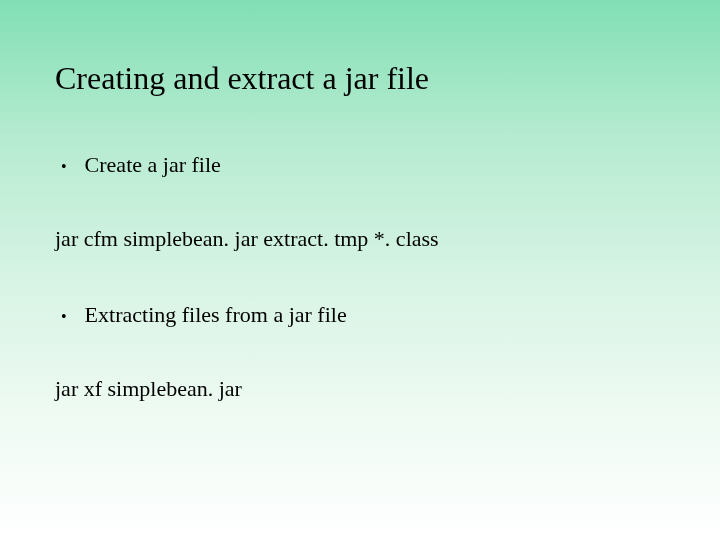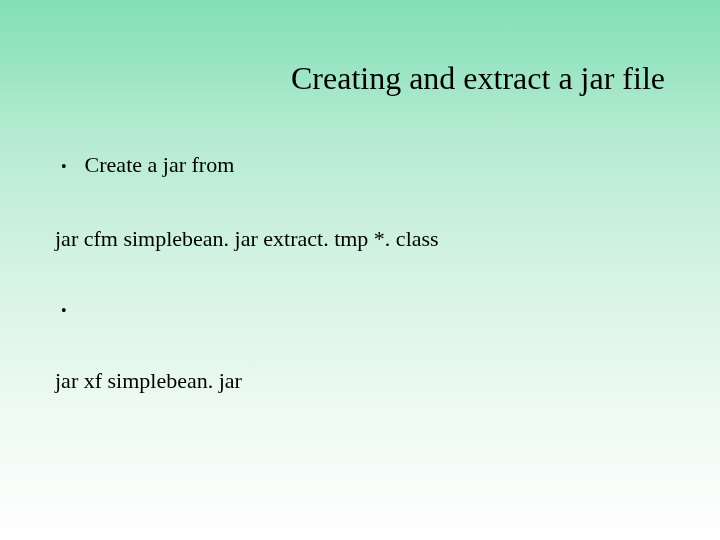--- a/index.html
+++ b/index.html
@@ -11,21 +11,21 @@
       width: 720px;
       height: 540px;
       background: linear-gradient(to bottom, #81dfb5 0%, #b5ebd0 25%, #d5f3e3 50%, #edfaf2 75%, #ffffff 100%);
       font-family: "Times New Roman", Times, serif;
       color: #000;
       padding: 60px 55px 0 55px;
       overflow: hidden;
     }
     .title {
       font-size: 32px;
-      text-align: right;
+      text-align: left;
       margin-bottom: 55px;
       font-weight: normal;
     }
     .bullet-line {
       font-size: 22px;
       margin-bottom: 48px;
       display: flex;
       align-items: baseline;
     }
     .bullet {
@@ -38,22 +38,23 @@
       margin-bottom: 50px;
     }
   </style>
 </head>
 <body>
 
 <h1 class="title">Creating and extract a  jar file</h1>
 
 <div class="bullet-line">
   <span class="bullet">•</span>
-  <span>Create a jar from</span>
+  <span>Create a jar file</span>
 </div>
 
 <div class="command-line">jar  cfm  simplebean. jar   extract. tmp     *. class</div>
 
 <div class="bullet-line">
   <span class="bullet">•</span>
+  <span>Extracting files from a jar file</span>
 </div>
 
 <div class="command-line">jar   xf   simplebean. jar</div>
 
 </body></html>

